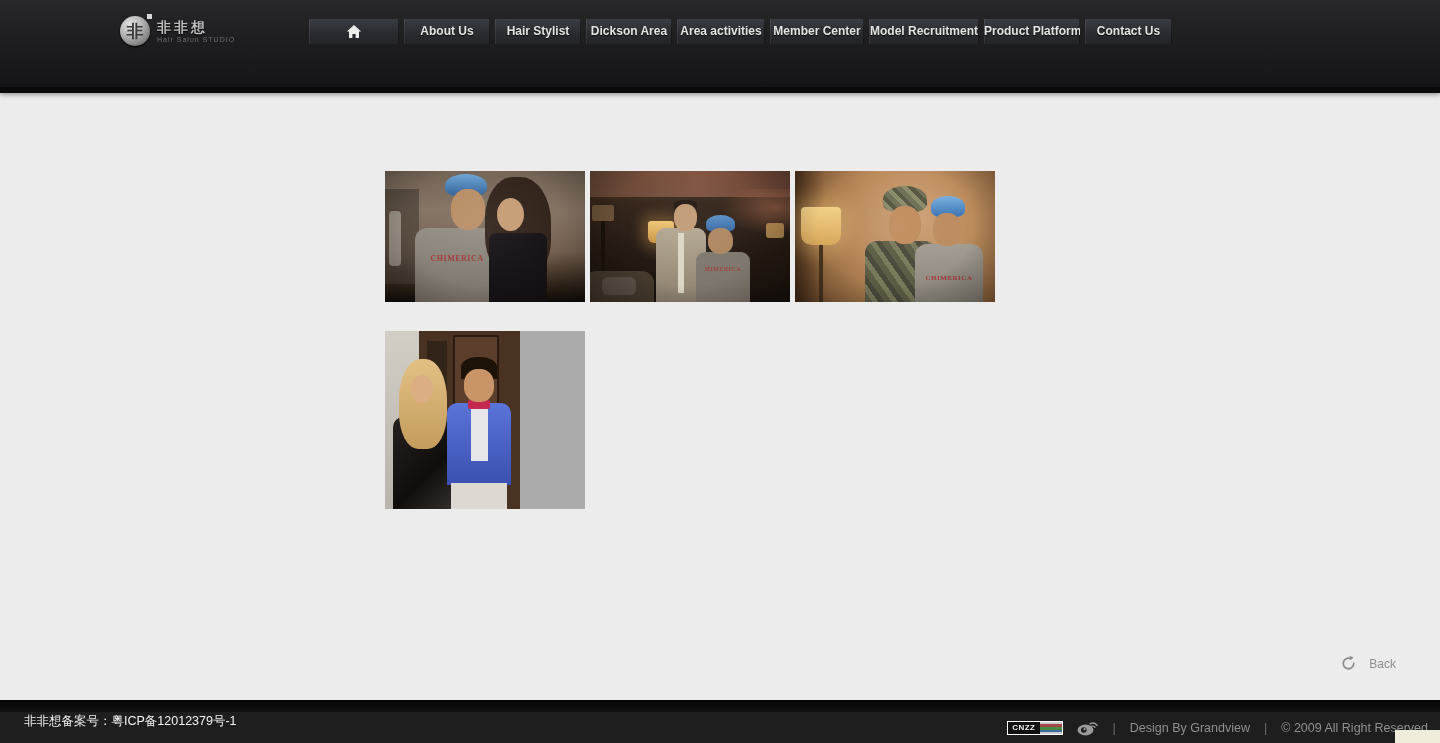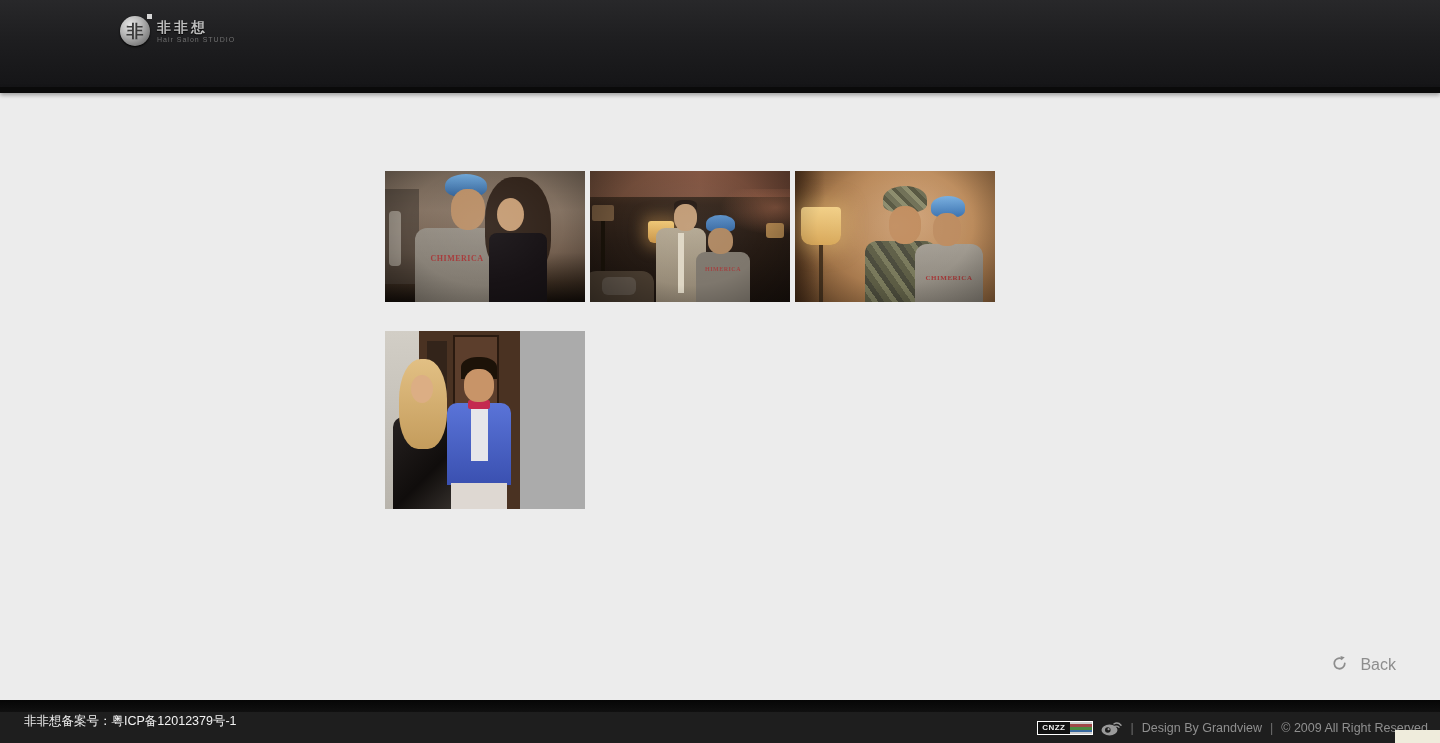--- a/index.html
+++ b/index.html
@@ -107,30 +107,30 @@
     background:linear-gradient(135deg,#262120,#100d0c 60%,#35302c);}
   .p4-manhair{left:76px;top:26px;width:36px;height:22px;border-radius:45% 45% 0 0;background:#1c1208;}
   .p4-manface{left:79px;top:38px;width:30px;height:33px;border-radius:45%;background:#c89468;}
   .p4-cardigan{left:62px;top:72px;width:64px;height:82px;border-radius:10px 10px 0 0;
     background:linear-gradient(180deg,#5a74d8,#3a50b0);}
   .p4-shirt{left:86px;top:76px;width:17px;height:54px;background:#e6e6ea;}
   .p4-bowtie{left:83px;top:69px;width:22px;height:9px;border-radius:2px;background:#c42a50;}
   .p4-pants{left:66px;top:152px;width:56px;height:26px;background:#ded8d2;}
   .p4-grayfill{left:135px;top:0;width:65px;height:178px;background:#ababab;}
   
-  .back{position:absolute;right:44px;top:656px;display:flex;align-items:flex-start;gap:13px;
-    color:#8d8d8d;font-size:16px;cursor:pointer;}
+  .back{position:absolute;right:44px;top:656px;display:flex;align-items:center;gap:13px;
+    color:#8d8d8d;font-size:12px;cursor:pointer;}
   .back svg{display:block;}
   
   .footer-strip{position:absolute;left:0;top:700px;width:1440px;height:12px;
     background:linear-gradient(180deg,#060606,#101010);}
   .footer{position:absolute;left:0;top:712px;width:1440px;height:31px;background:#1e1e1e;}
   .footer-left{position:absolute;left:24px;top:0;height:18px;display:flex;align-items:center;
     color:#f2f2f2;font-size:12.5px;}
-  .footer-right{position:absolute;right:12px;top:0;height:31px;display:flex;align-items:center;gap:8px;
+  .footer-right{position:absolute;right:12px;top:0;height:31px;display:flex;align-items:center;gap:14px;
     color:#8f8f8f;font-size:12.5px;}
   .cnzz{display:flex;align-items:center;border:1px solid #fff;background:#111;height:12px;cursor:pointer;}
   .cnzz-label{color:#eee;font-size:8px;font-weight:bold;padding:0 4px;letter-spacing:.5px;}
   .cnzz-stripes{width:22px;height:12px;
     background:linear-gradient(180deg,#cccccc 0 2px,#a04848 2px 5px,#4a8a40 5px 8px,#3a6aa0 8px 10px,#cccccc 10px 12px);}
   .f-divider{color:#6e6e6e;}
   .f-link{cursor:pointer;}
   .corner-box{position:absolute;left:1395px;top:730px;width:45px;height:13px;background:#efecdc;}
 </style>
 </head>
@@ -139,20 +139,35 @@
 <div class="header">
   <div class="logo">
     <div class="logo-circle">
       <span>非</span>
       <span class="logo-dot"></span>
     </div>
     <div class="logo-textwrap">
       <span class="logo-name">非非想</span>
       <span class="logo-tagline">Hair Salon STUDIO</span>
     </div>
+  </div>
+  <div class="nav">
+    <div class="nav-item nav-home" style="width:90px" aria-label="Home">
+      <svg width="16" height="15" viewBox="0 0 16 15">
+        <path d="M8 1 L15.2 7.4 H13 V14 H9.6 V10 H6.4 V14 H3 V7.4 H0.8 Z" fill="#ededed"></path>
+      </svg>
+    </div>
+    <div class="nav-item" style="width:86px">About Us</div>
+    <div class="nav-item" style="width:86px">Hair Stylist</div>
+    <div class="nav-item" style="width:86px">Dickson Area</div>
+    <div class="nav-item" style="width:88px">Area activities</div>
+    <div class="nav-item" style="width:94px">Member Center</div>
+    <div class="nav-item" style="width:110px">Model Recruitment</div>
+    <div class="nav-item" style="width:96px">Product Platform</div>
+    <div class="nav-item" style="width:87px">Contact Us</div>
   </div>
 </div>
 <div class="header-rule"></div>
 
 <div class="photo p1" title="Man in gray CHIMERICA t-shirt with sunglasses on cap and woman with long brown hair in black dress">
   <div class="p1-doorway"></div>
   <div class="p1-bg-figure"></div>
   <div class="p1-tee">
     <span class="shirt-text">CHIMERICA</span>
   </div>

